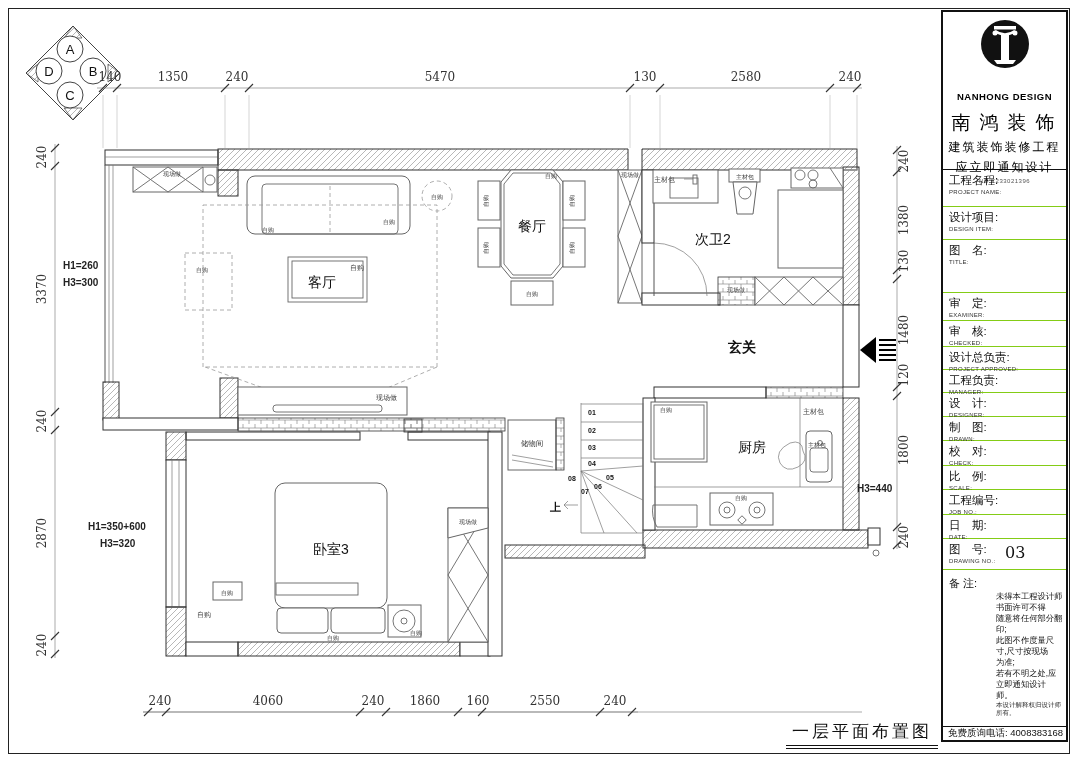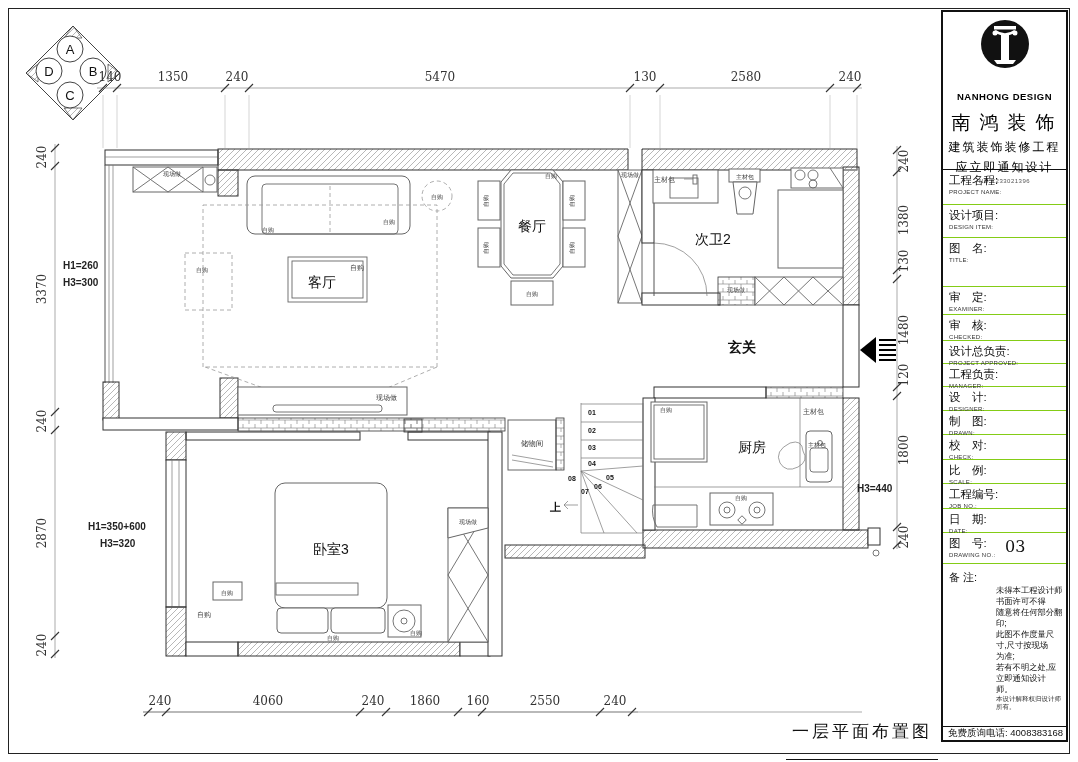--- a/index.html
+++ b/index.html
@@ -26,27 +26,27 @@
   .tblock{position:absolute;left:941px;top:10px;width:127px;height:732px;border:2px solid #111;box-sizing:border-box;display:flex;flex-direction:column;background:#fff;}
   .tb-logo{height:158px;border-bottom:1px solid #111;text-align:center;padding-top:6px;box-sizing:border-box;}
   .tb-brand-en{font-size:9.5px;font-weight:bold;letter-spacing:0.5px;margin-top:17px;}
   .tb-brand{font-size:19px;letter-spacing:9px;margin-left:6px;margin-top:8px;white-space:nowrap;}
   .tb-cert{font-size:12px;letter-spacing:2px;margin-top:3px;}
   .tb-certno{font-size:6px;color:#555;margin-top:2px;letter-spacing:0.5px;}
   .tb-row{border-bottom:1px solid #84cc16;padding:3px 0 8px 6px;box-sizing:border-box;position:relative;}
   .cn{font-size:11.5px;color:#111;white-space:pre;}
   .en{font-size:6px;color:#333;margin-top:1px;letter-spacing:0.3px;white-space:pre;}
   .tb-value{position:absolute;left:62px;top:4px;font-size:16px;font-family:"DejaVu Serif",serif;color:#111;}
-  .tb-notes{border-bottom:1px solid #111;padding:3px 3px 14px 6px;box-sizing:border-box;}
+  .tb-notes{border-bottom:1px solid #111;padding:3px 3px 8px 6px;box-sizing:border-box;}
   .tb-notes .nt{font-size:11px;}
   .tb-notes .nl{display:block;font-size:8.3px;line-height:1.32;color:#111;margin-left:47px;}
   .tb-notes .nl.small{font-size:6.5px;color:#333;}
   .tb-phone{flex:1;display:flex;align-items:center;padding-left:5px;font-size:9.5px;color:#111;white-space:nowrap;}
   
-  .dtitle{position:absolute;left:786px;top:720px;width:152px;text-align:center;font-size:17px;letter-spacing:3px;color:#111;border-bottom:4px double #111;padding-bottom:16px;}
+  .dtitle{position:absolute;left:786px;top:720px;width:152px;text-align:center;font-size:17px;letter-spacing:3px;color:#111;border-bottom:4px double #111;padding-bottom:2px;}
 </style>
 </head>
 <body>
 
 <div class="page">
   <div class="frame"></div>
 
   <svg width="940" height="762" viewBox="0 0 940 762" style="position:absolute;left:0;top:0;">
     <defs>
       <pattern id="hatch" width="6" height="6" patternUnits="userSpaceOnUse">

